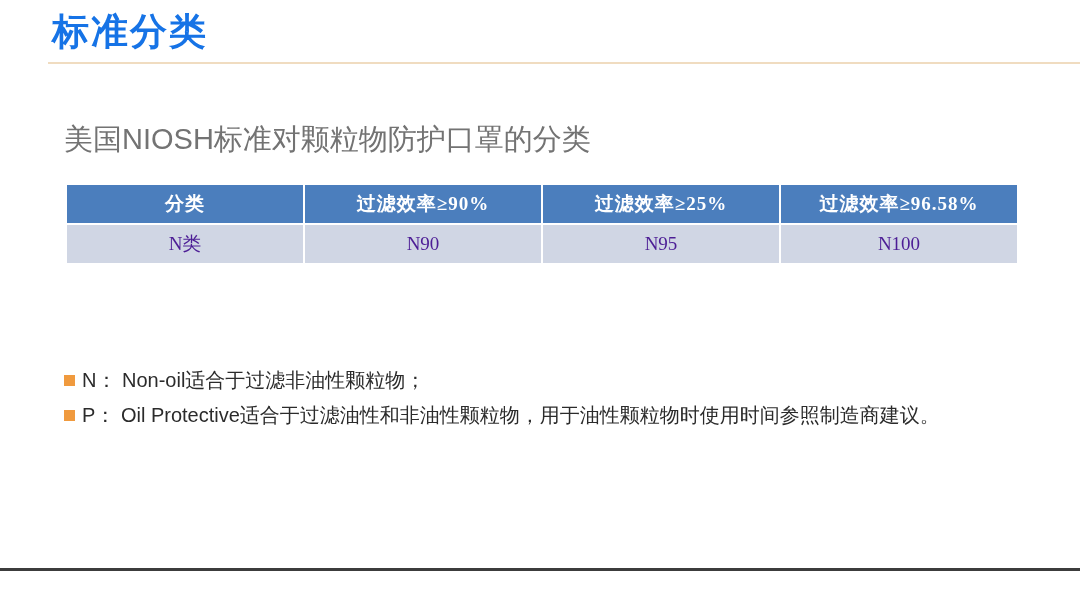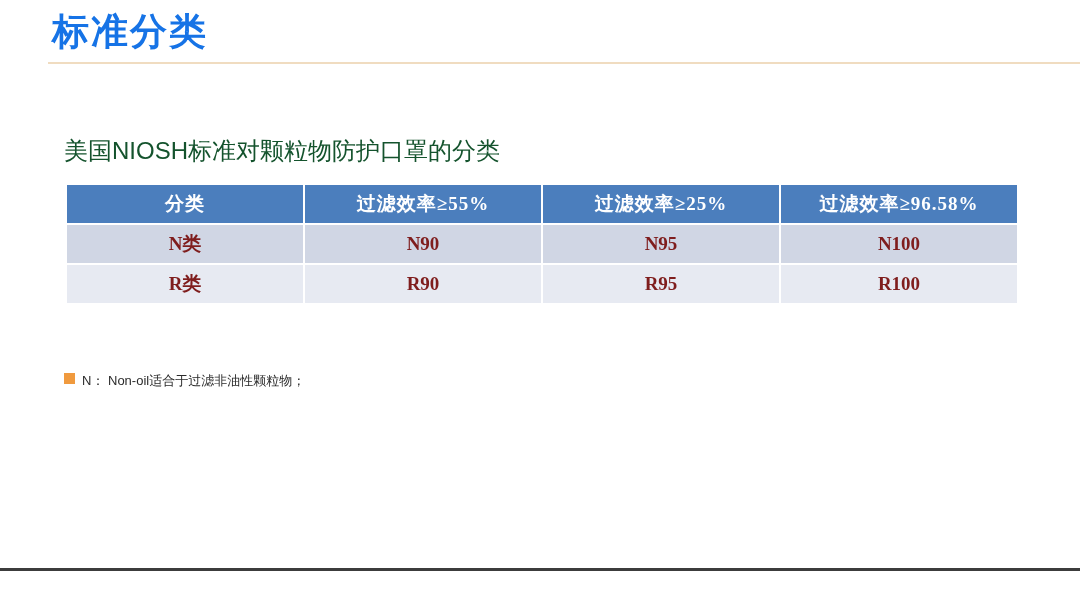--- a/index.html
+++ b/index.html
@@ -33,24 +33,24 @@
     top: 62px;
     width: 1032px;
     height: 2px;
     background: #f0dcc0;
   }
 
   
   .subtitle {
     position: absolute;
     left: 64px;
-    top: 131px;
-    font-size: 24px;
+    top: 119px;
+    font-size: 29px;
     font-weight: normal;
-    color: #14532d;
+    color: #737373;
     letter-spacing: 0px;
     line-height: 40px;
     white-space: nowrap;
   }
 
   
   .data-table {
     position: absolute;
     left: 65px;
     top: 183px;
@@ -69,35 +69,35 @@
   }
   .data-table th {
     background: #4b7ebd;
     color: #ffffff;
     font-size: 19px;
     font-weight: bold;
     letter-spacing: 1px;
   }
   .data-table td {
     font-size: 19px;
-    color: #7f1d1d;
-    font-weight: bold;
+    color: #4c1d95;
+    font-weight: normal;
   }
   .row-a td { background: #d0d6e4; }
   .row-b td { background: #e7eaf2; }
   .col-cat { width: 228px; }
   .col-eff { width: 228px; }
 
   
   .notes {
     position: absolute;
     left: 64px;
     top: 363px;
     width: 935px;
-    font-size: 13px;
+    font-size: 20px;
     line-height: 35px;
     color: #2b2b2b;
     letter-spacing: 0px;
   }
   .note-line {
     display: block;
     text-indent: 0;
   }
   .bullet-sq {
     display: inline-block;
@@ -132,44 +132,41 @@
 
 <div class="slide-title">标准分类</div>
 <div class="title-rule"></div>
 
 <div class="subtitle">美国NIOSH标准对颗粒物防护口罩的分类</div>
 
 <table class="data-table">
   <thead>
     <tr>
       <th class="col-cat">分类</th>
-      <th class="col-eff">过滤效率≥55%</th>
+      <th class="col-eff">过滤效率≥90%</th>
       <th class="col-eff">过滤效率≥25%</th>
       <th class="col-eff">过滤效率≥96.58%</th>
     </tr>
   </thead>
   <tbody>
     <tr class="row-a">
       <td>N类</td>
       <td>N90</td>
       <td>N95</td>
       <td>N100</td>
     </tr>
-    <tr class="row-b">
-      <td>R类</td>
-      <td>R90</td>
-      <td>R95</td>
-      <td>R100</td>
-    </tr>
   </tbody>
 </table>
 
 <div class="notes">
   <span class="note-line">
     <span class="bullet-sq"></span><span class="note-text">N： Non-oil适合于过滤非油性颗粒物；</span>
+  </span>
+  <span class="note-line">
+    <span class="bullet-sq"></span><span class="note-text">P： Oil Protective适合于过滤油性和非油性颗粒物，用于油性颗粒物时使用时间参照制造商建议。</span>
   </span>
 </div>
 
 <div class="footer-bar"></div>
 <div class="footer">
   
   
   
 </div>
 

